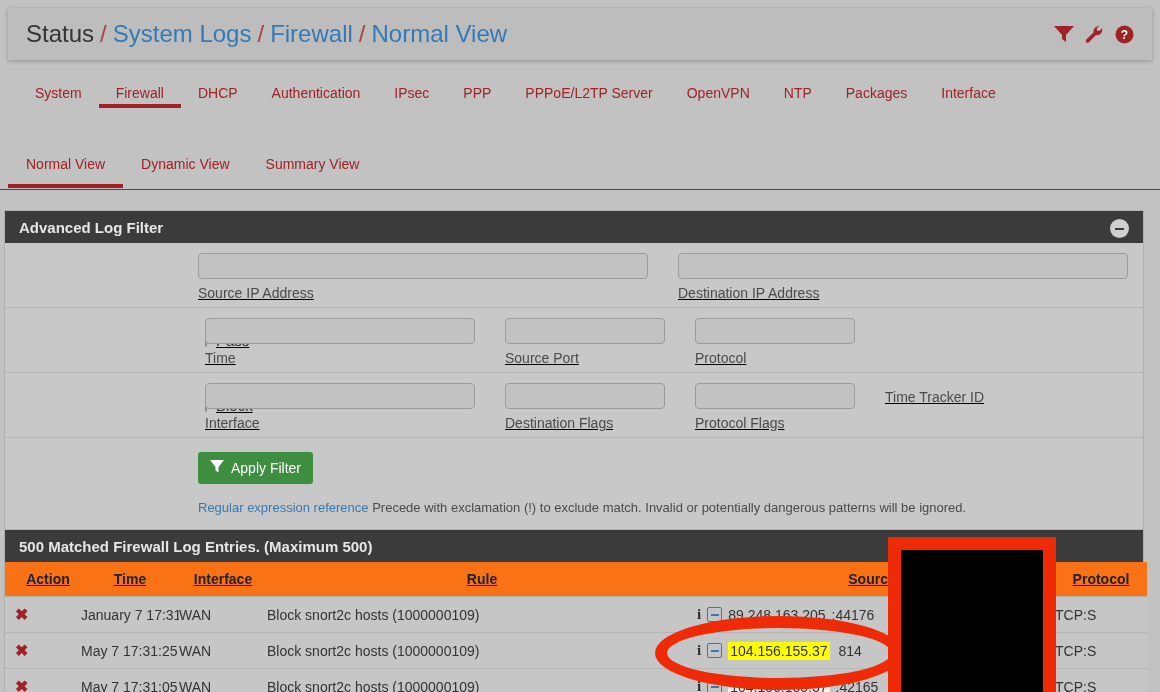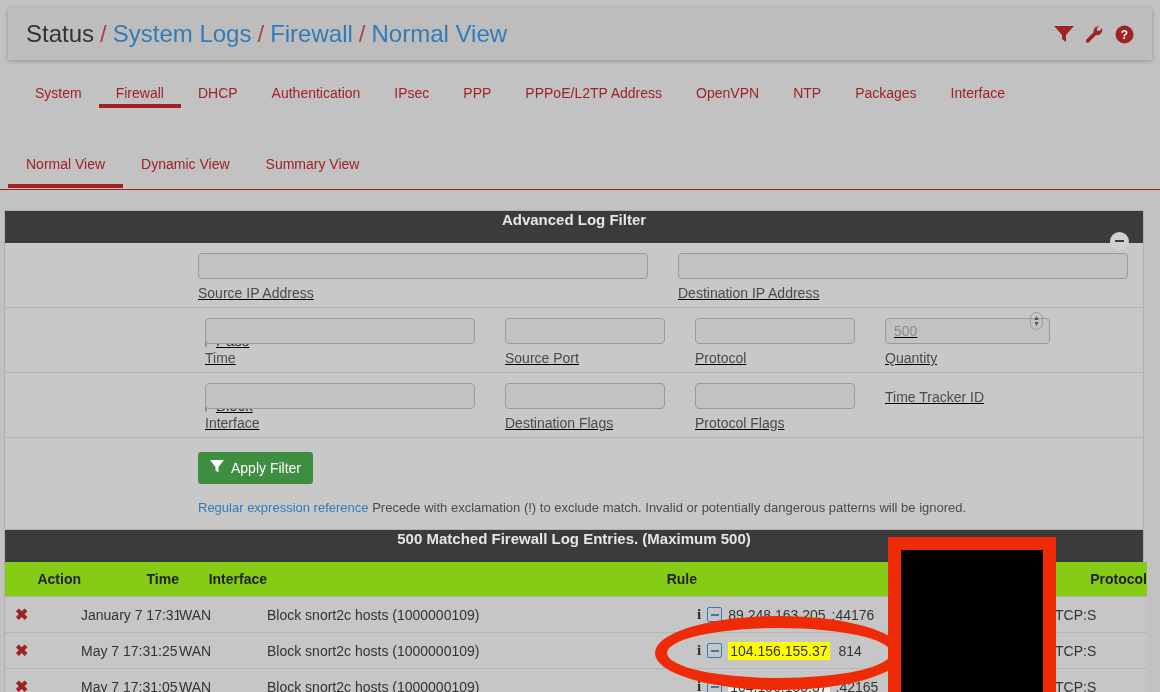--- a/index.html
+++ b/index.html
@@ -61,21 +61,21 @@
   
   .panel {
     position: absolute; left: 4px; width: 1140px;
     background: #c8c8c8;
     border: 1px solid #b0b0b0;
   }
   .panel-filter { top: 210px; }
   .panel-head {
     height: 32px; background: #3b3b3b; color: #e6e6e6;
     display: flex; align-items: center; padding: 0 14px;
-    font-size: 15px; font-weight: bold; flex-direction: column;
+    font-size: 15px; font-weight: bold;
   }
   .panel-head .collapse-btn { margin-left: auto; }
   .circle-minus {
     width: 19px; height: 19px; border-radius: 50%;
     background: #d0d0d0; display: inline-flex; align-items: center;
     justify-content: center; cursor: pointer;
   }
   .circle-minus i { display: block; width: 9px; height: 2px; background: #3b3b3b; }
 
   .frow { display: flex; border-bottom: 1px solid #b4b4b4; }
@@ -112,23 +112,24 @@
     font-size: 14px; padding: 8px 12px; cursor: pointer;
     font-family: "Liberation Sans", sans-serif;
   }
   .note-row { padding: 10px 0 14px 193px; font-size: 13px; color: #4a4a4a; }
   .note-link { color: #337ab7; cursor: pointer; }
 
   
   .panel-logs { top: 529px; border-bottom: none; }
   .logtable { width: 100%; border-collapse: collapse; table-layout: fixed; }
   .logtable th {
-    text-align: right; font-size: 14px; font-weight: bold; color: #222;
-    padding: 9px 0 9px 0; background: #84cc16;
+    text-align: center; font-size: 14px; font-weight: bold; color: #222;
+    padding: 9px 0 9px 0; background: #f97316;
     border-bottom: 1px solid #b0b0b0;
+    text-decoration: underline;
   }
   .logtable td {
     font-size: 14px; color: #333; padding: 8px 0;
     border-bottom: 1px solid #b6b6b6; background: #c6c6c6;
     white-space: nowrap; overflow: hidden;
   }
   .c-action { width: 76px; padding-left: 10px !important; }
   .c-time { width: 98px; }
   .c-iface { width: 88px; }
   .c-rule { width: 430px; }
@@ -193,21 +194,21 @@
     </div>
   </div>
 
   <div class="nav-tabs">
     <div class="nav-tab"><span>System</span></div>
     <div class="nav-tab active"><span>Firewall</span></div>
     <div class="nav-tab"><span>DHCP</span></div>
     <div class="nav-tab"><span>Authentication</span></div>
     <div class="nav-tab"><span>IPsec</span></div>
     <div class="nav-tab"><span>PPP</span></div>
-    <div class="nav-tab"><span>PPPoE/L2TP Address</span></div>
+    <div class="nav-tab"><span>PPPoE/L2TP Server</span></div>
     <div class="nav-tab"><span>OpenVPN</span></div>
     <div class="nav-tab"><span>NTP</span></div>
     <div class="nav-tab"><span>Packages</span></div>
     <div class="nav-tab"><span>Interface</span></div>
   </div>
 
   <div class="subtabs">
     <div class="subtab active"><span>Normal View</span></div>
     <div class="subtab"><span>Dynamic View</span></div>
     <div class="subtab"><span>Summary View</span></div>
@@ -251,28 +252,20 @@
       <div class="fcell" style="width:160px;">
         <input class="finput" value="" style="">
         <span class="flabel">Source Port</span>
       </div>
       <div class="fcell" style="width:30px;"></div>
       <div class="fcell" style="width:160px;">
         <input class="finput" value="" style="">
         <span class="flabel">Protocol</span>
       </div>
       <div class="fcell" style="width:30px;"></div>
-      <div class="fcell spinner-wrap" style="width:165px;">
-        <input class="finput" placeholder="500" style="">
-        <span class="spinner">
-            <span>▲</span>
-            <span>▼</span>
-          </span>
-        <span class="flabel">Quantity</span>
-      </div>
     </div>
 
     <div class="frow">
       <div class="fcell" style="width:193px; padding-left:200px;">
         <div class="checkline" style="margin-left:-192px; padding-left:192px;">
           <span class="cbox"></span>
           <span class="clabel">Block</span>
         </div>
       </div>
       <div class="fcell" style="width:270px;">

